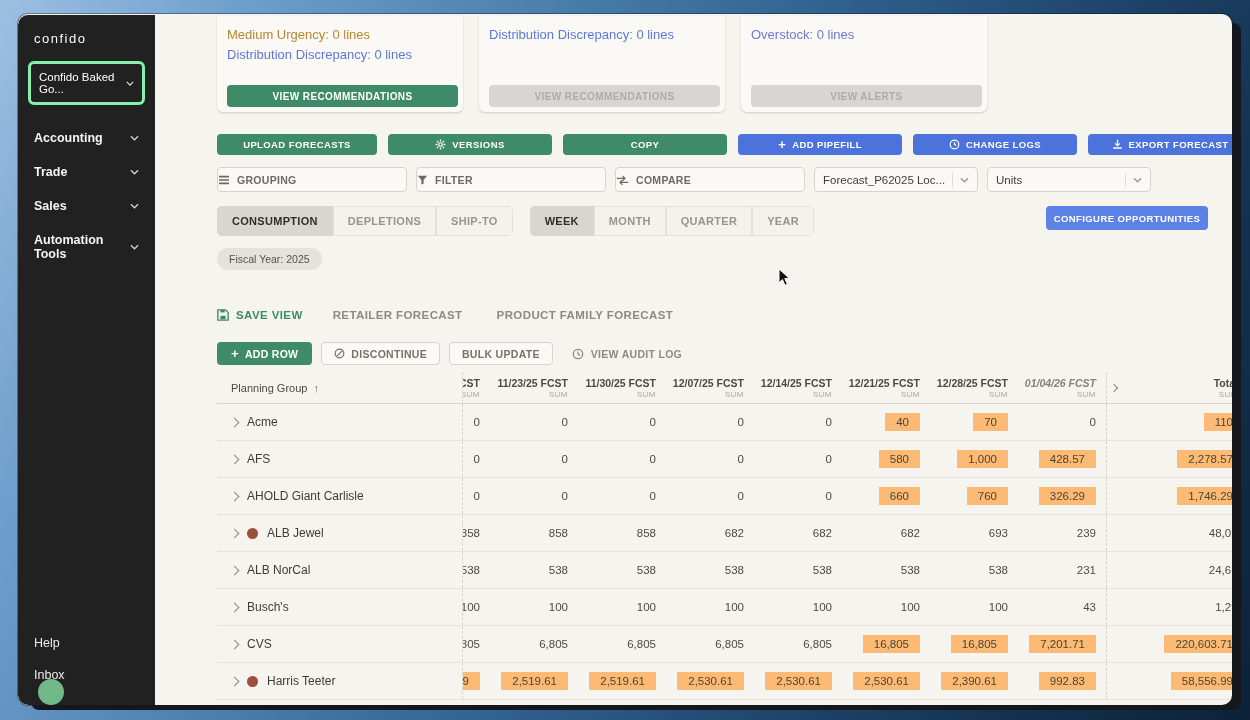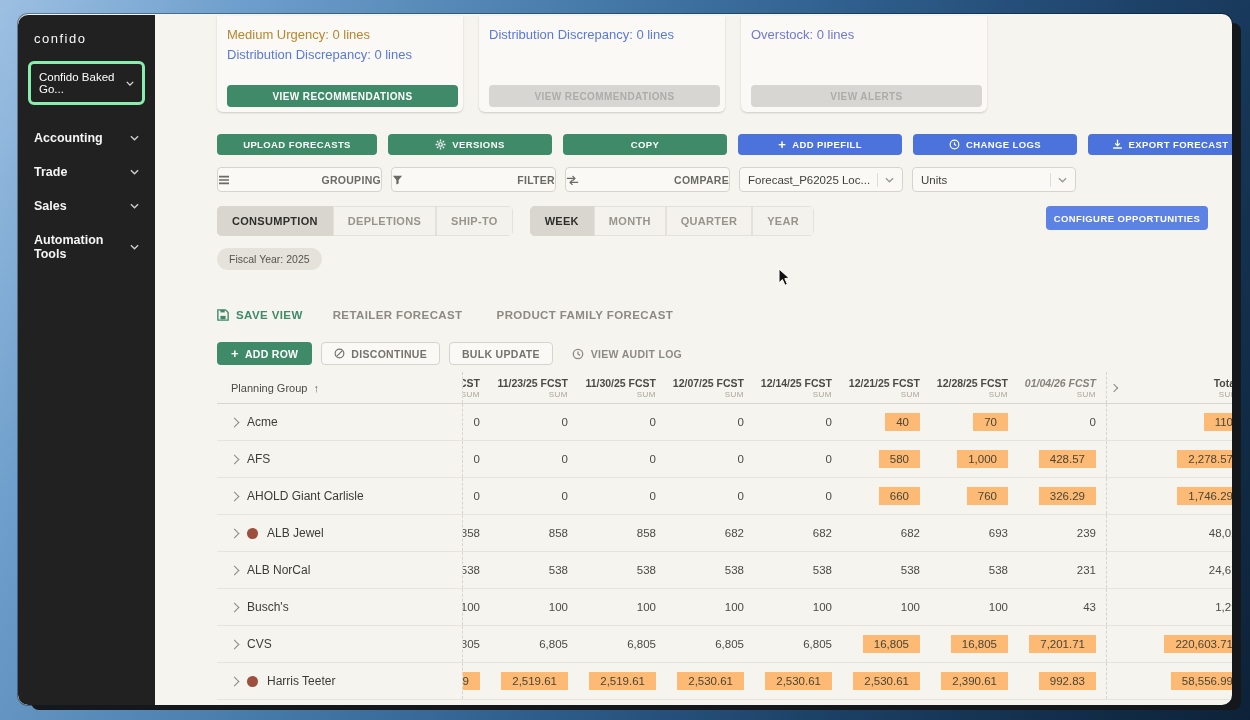--- a/index.html
+++ b/index.html
@@ -42,23 +42,23 @@
   .card-btn.green { background:#3f8a68; color:#fff; }
   .card-btn.disabled { background:#d7d6d3; color:#adacaa; }
   
   .act-row1 { position:absolute; left:20px; top:120px; display:flex; gap:11px; }
   .act-row1 .btn { width:160px; height:21px; border:none; border-radius:4px; color:#fff; font-family:inherit;
                    font-size:9.5px; font-weight:700; letter-spacing:.4px; display:flex; align-items:center; justify-content:center; gap:6px; cursor:pointer; }
   .act-row1 .btn + .btn { width:164px; }
   .btn.green { background:#3f8a68; }
   .btn.blue  { background:#4c73dc; }
   .act-row2 { position:absolute; left:20px; top:153px; display:flex; gap:9px; }
-  .btn-outline { width:165px; height:25px; background:#faf9f5; border:1px solid #d6d4cd; border-radius:4px;
+  .btn-outline { width:190px; height:25px; background:#faf9f5; border:1px solid #d6d4cd; border-radius:4px;
                  color:#6b6b66; font-family:inherit; font-size:10.5px; font-weight:700; letter-spacing:.3px;
-                 display:flex; align-items:center; justify-content:space-between; gap:7px; cursor:pointer; }
+                 display:flex; align-items:center; justify-content:flex-start; gap:7px; cursor:pointer; }
   .select-box { width:164px; height:25px; background:#faf9f5; border:1px solid #d6d4cd; border-radius:4px;
                 display:flex; align-items:center; font-size:11.5px; color:#3f3f3c; padding:0 8px; cursor:pointer; }
   .select-box .sel-caret { margin-left:auto; color:#9a988f; border-left:1px solid #dfdcd4; padding-left:7px; height:14px; display:flex; align-items:center; }
   
   .tabs-row { position:absolute; left:20px; top:192px; display:flex; align-items:center; }
   .tab { height:30px; padding:0 14px; display:flex; align-items:center; font-size:11px; font-weight:700; letter-spacing:.3px;
          color:#97948d; background:#f4f2ec; border:1px solid #e3e1da; cursor:pointer; }
   .tab.active { background:#d8d6cf; color:#2e2e2b; border-color:#d8d6cf; }
   .tab-group { display:flex; border-radius:5px; overflow:hidden; }
   .tab-gap { width:17px; }
@@ -147,20 +147,27 @@
         </div>
         <div class="nav-item">
           <span class="nav-label">Automation Tools</span>
           <span class="ic" style="color: rgb(207, 207, 207);">
             <svg viewBox="0 0 10 6" width="9" height="6">
               <path d="M1 1l4 4 4-4" fill="none" stroke="currentColor" stroke-width="1.5"></path>
             </svg>
           </span>
         </div>
       </div>
+    <div class="side-footer">
+      <div id="footer-items">
+          <div class="foot-item">Help</div>
+          <div class="foot-item">Inbox</div>
+        </div>
+      <div class="avatar"></div>
+    </div>
   </div>
 
   <div class="main">
 
     <div class="cards" id="cards">
         <div class="card">
           <div class="card-line" style="color: rgb(184, 134, 47);">Medium Urgency: 0 lines</div>
           <div class="card-line" style="color: rgb(91, 121, 216);">Distribution Discrepancy: 0 lines</div>
           <button class="card-btn green">VIEW RECOMMENDATIONS</button>
         </div>

